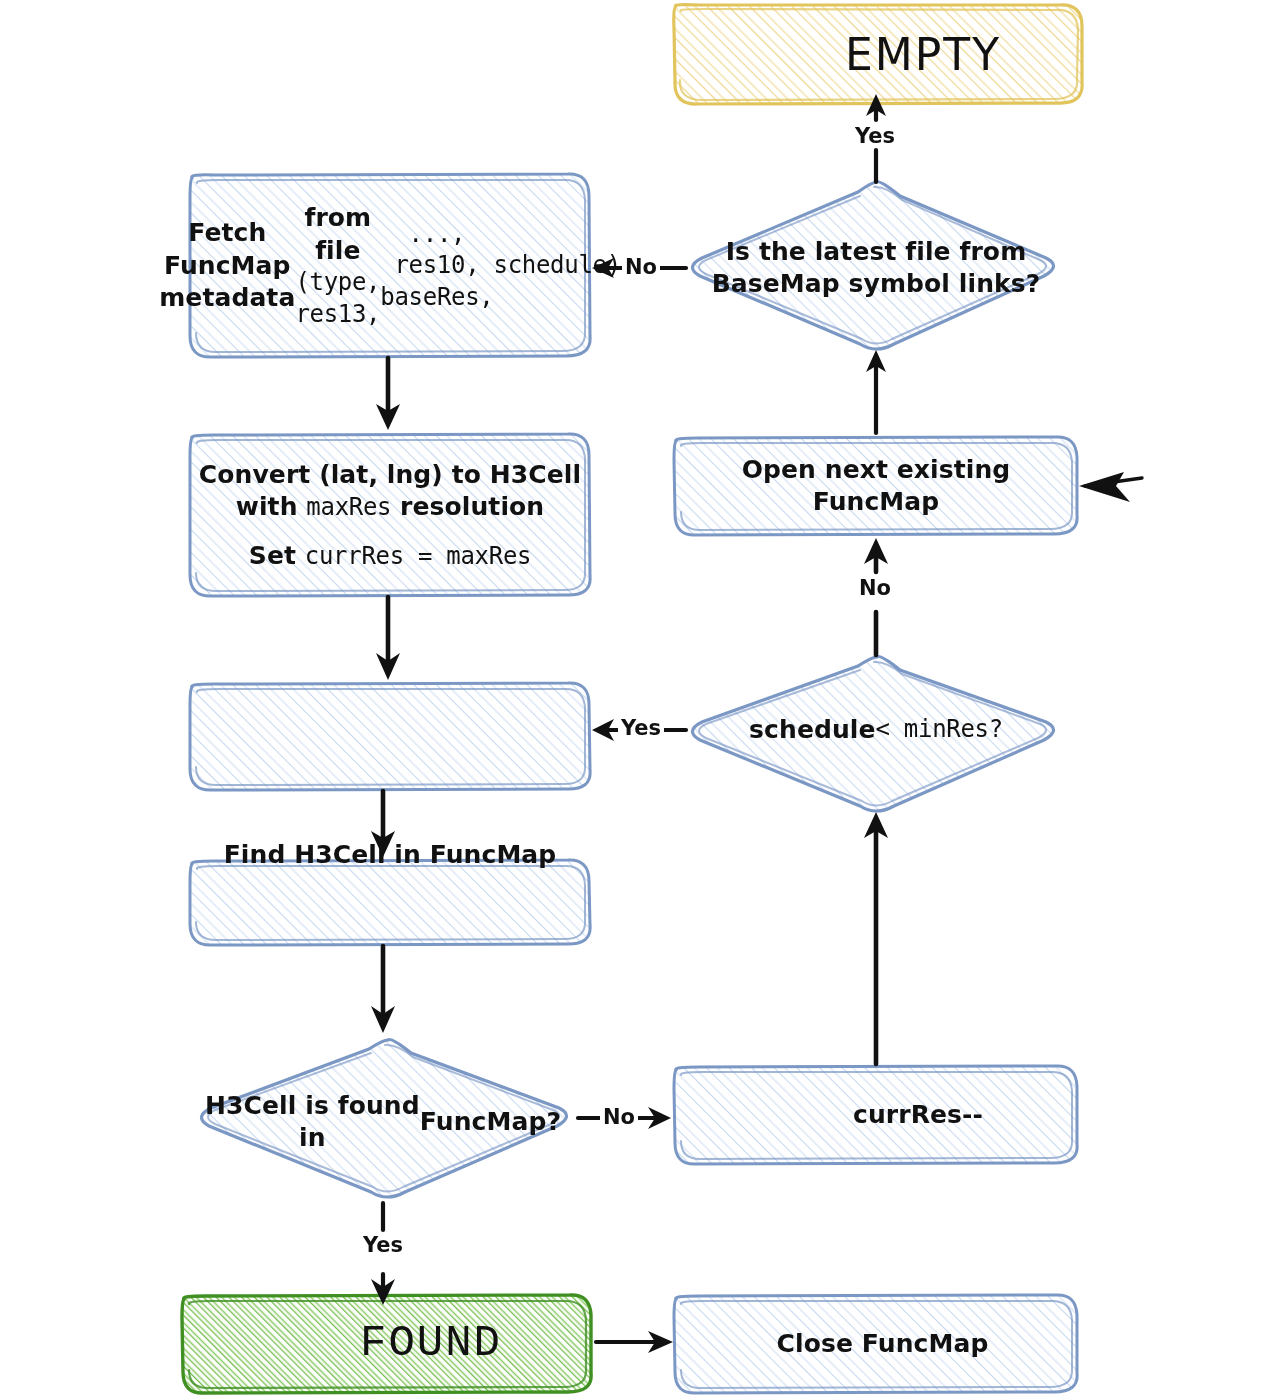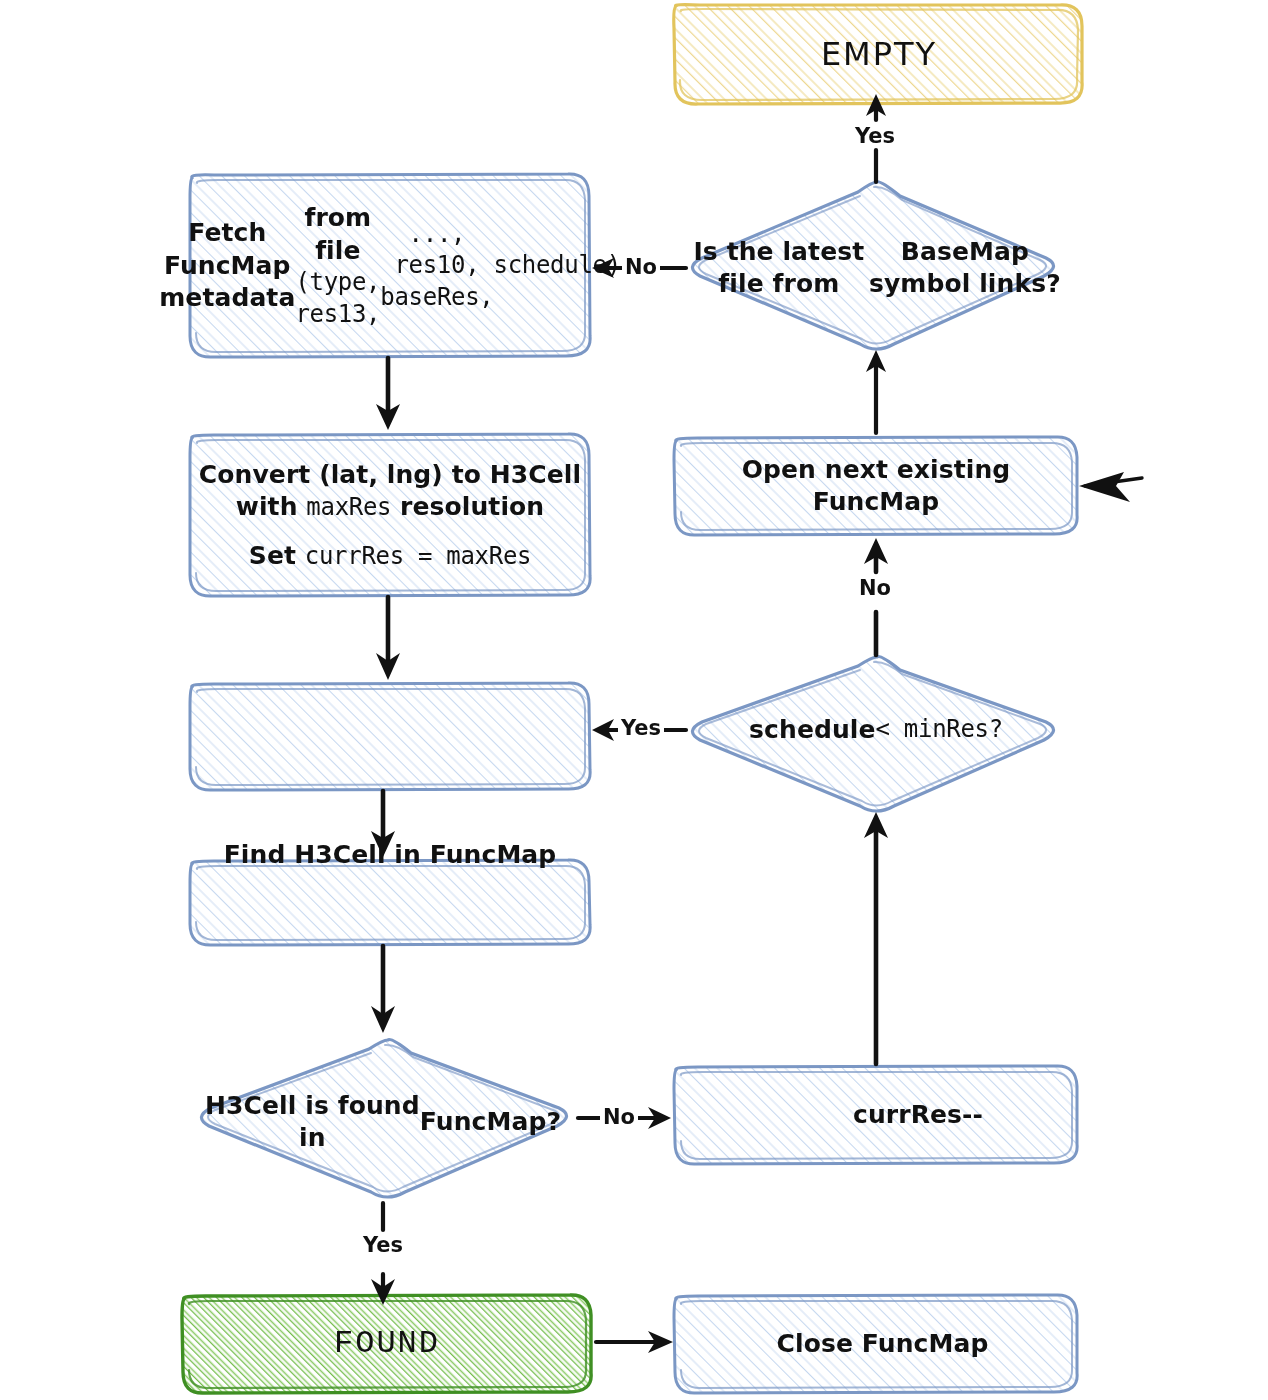--- a/index.html
+++ b/index.html
@@ -42,23 +42,24 @@
     letter-spacing: 0.1px;
   }
   .mono {
     font-family: "DejaVu Sans Mono", monospace;
     font-weight: 400;
     letter-spacing: -0.3px;
   }
   .t-26 { font-size: 25px; }
   .t-24 { font-size: 24px; }
   .t-terminal {
-    font-size: 32px;
+    font-size: 44px;
     font-weight: 400;
     letter-spacing: 2px;
+    padding-left: 44px;
   }
   .edge-label {
     position: absolute;
     font-family: "DejaVu Sans", sans-serif;
     font-weight: 700;
     font-size: 21px;
     color: #111111;
     background: #ffffff;
     padding: 0 3px;
     text-align: left;
@@ -278,21 +279,21 @@
 
   <div class="node-label" style="left:190px; top:175px; width:400px; height:182px; flex-direction:row;">
     <span class="hand t-26">Fetch FuncMap metadata</span>
     <span style="display:block;">
       <span class="hand t-26">from file </span><span class="mono t-24">(type, res13,</span>
     </span>
     <span class="mono t-24">..., res10, baseRes,</span>
     <span class="mono t-24">schedule)</span>
   </div>
 
-  <div class="node-label" style="left:690px; top:216px; width:372px; height:104px; flex-direction:row;">
+  <div class="node-label" style="left:690px; top:216px; width:372px; height:104px; flex-direction:column;">
     <span class="hand t-26">Is the latest file from</span>
     <span class="hand t-26">BaseMap symbol links?</span>
   </div>
 
   <div class="node-label hand t-26" style="left:674px; top:437px; width:404px; height:98px;">Open next existing FuncMap</div>
 
   <div class="node-label" style="left:190px; top:435px; width:400px; height:161px; flex-direction:column;">
     <span class="hand t-26">Convert (lat, lng) to H3Cell</span>
     <span style="display:block;">
       <span class="hand t-26">with </span><span class="mono t-24">maxRes</span><span class="hand t-26"> resolution</span>

